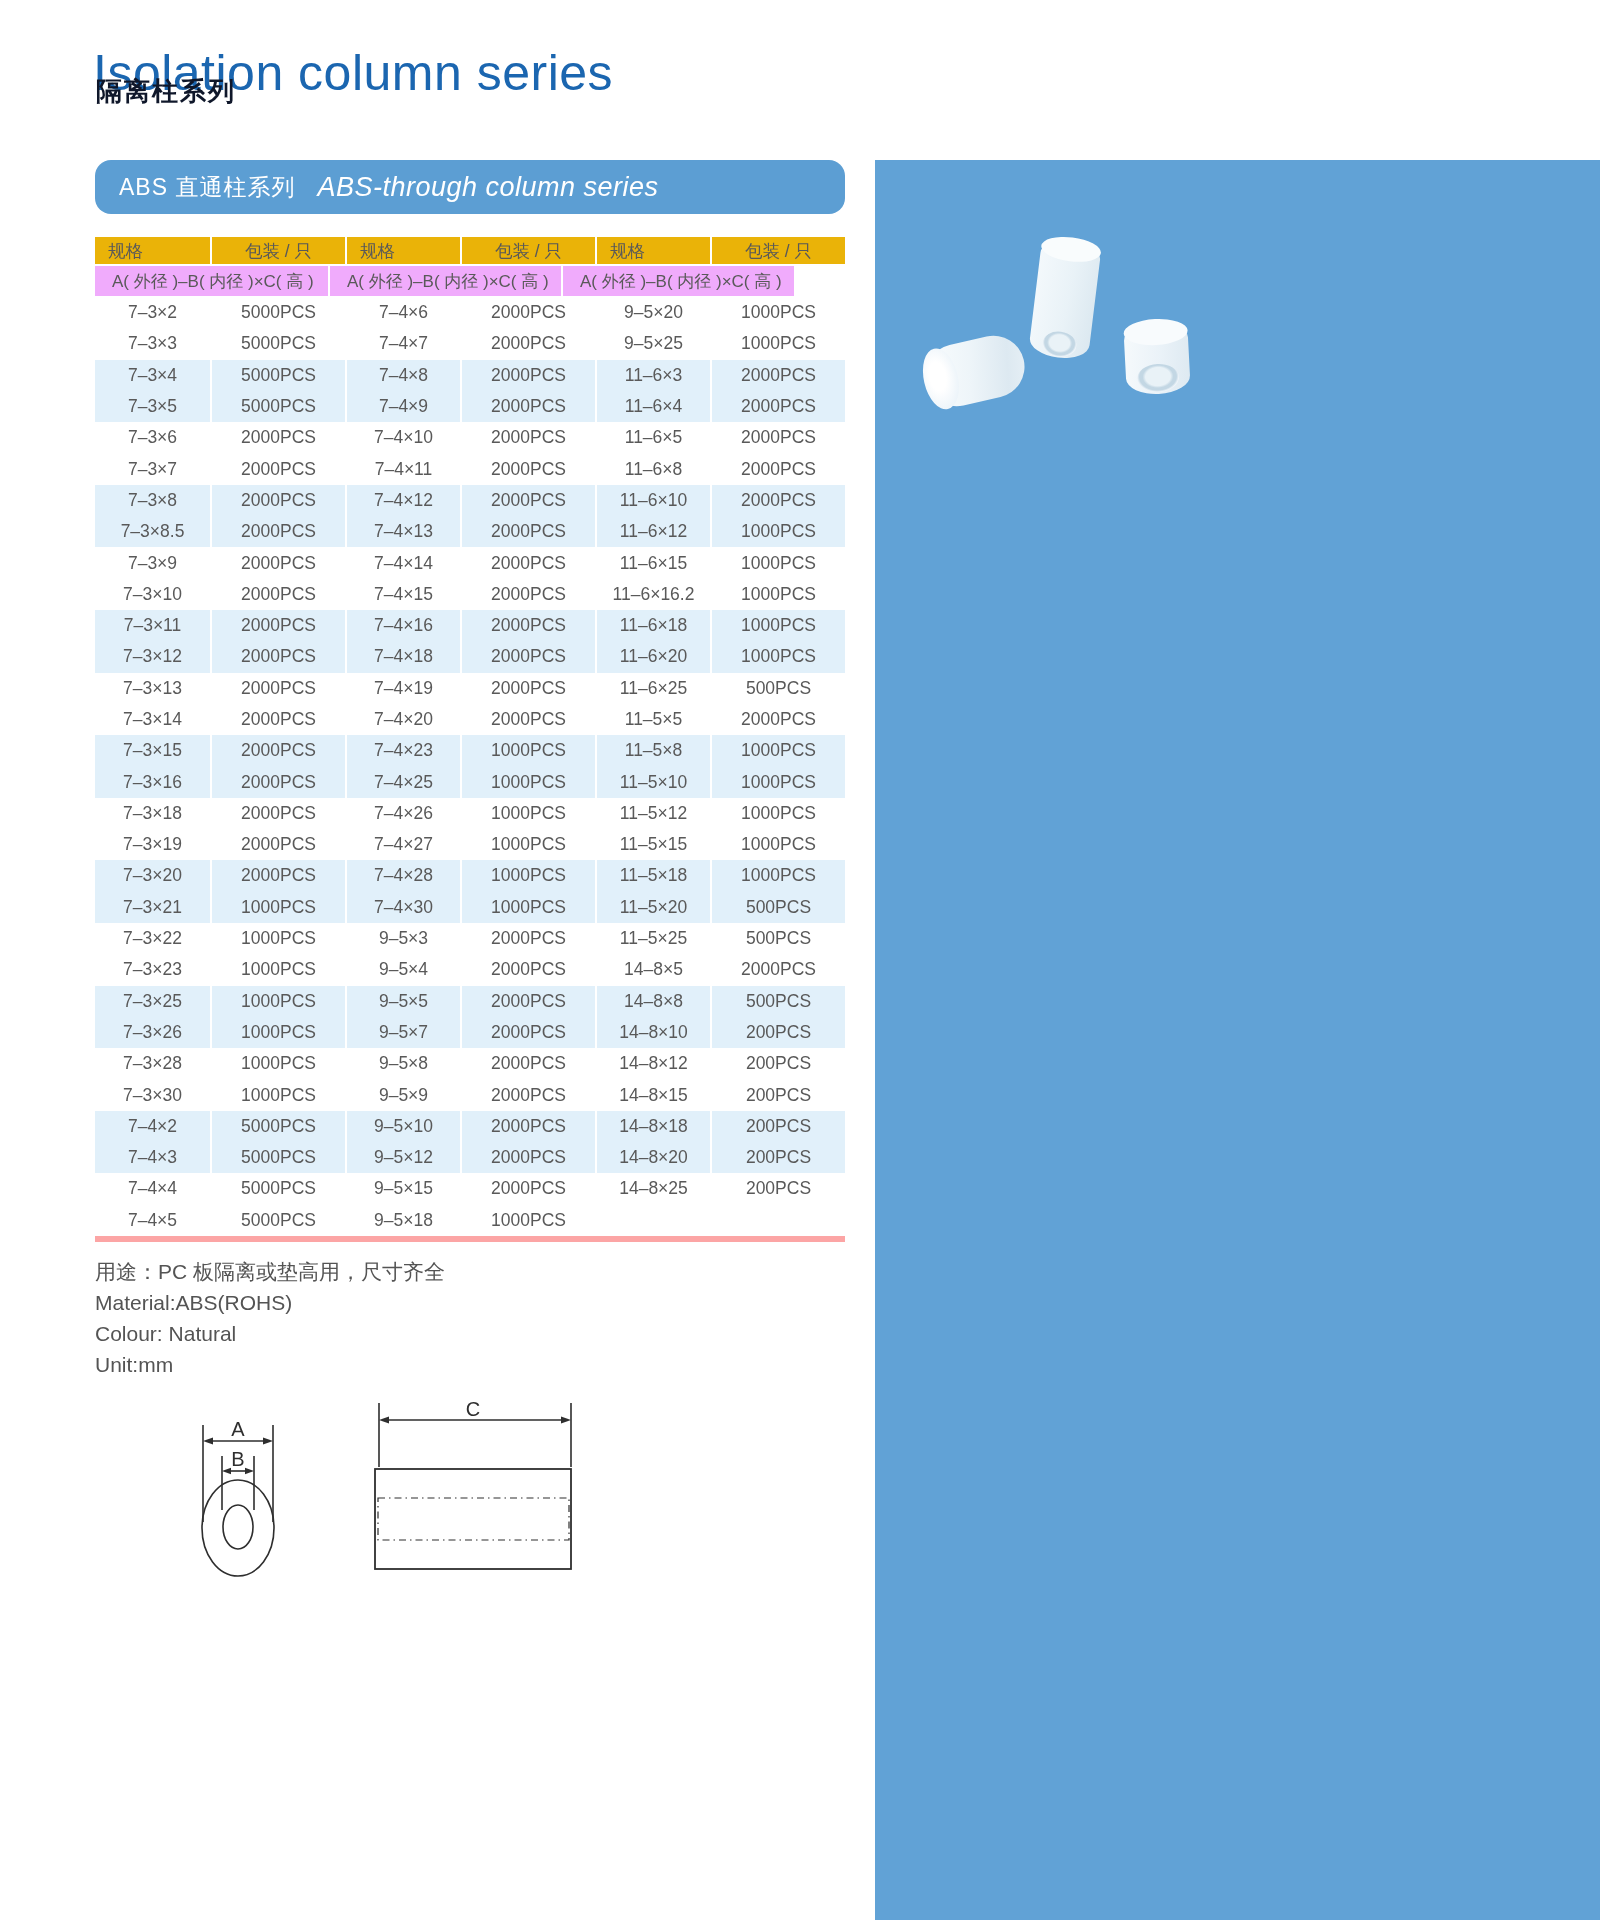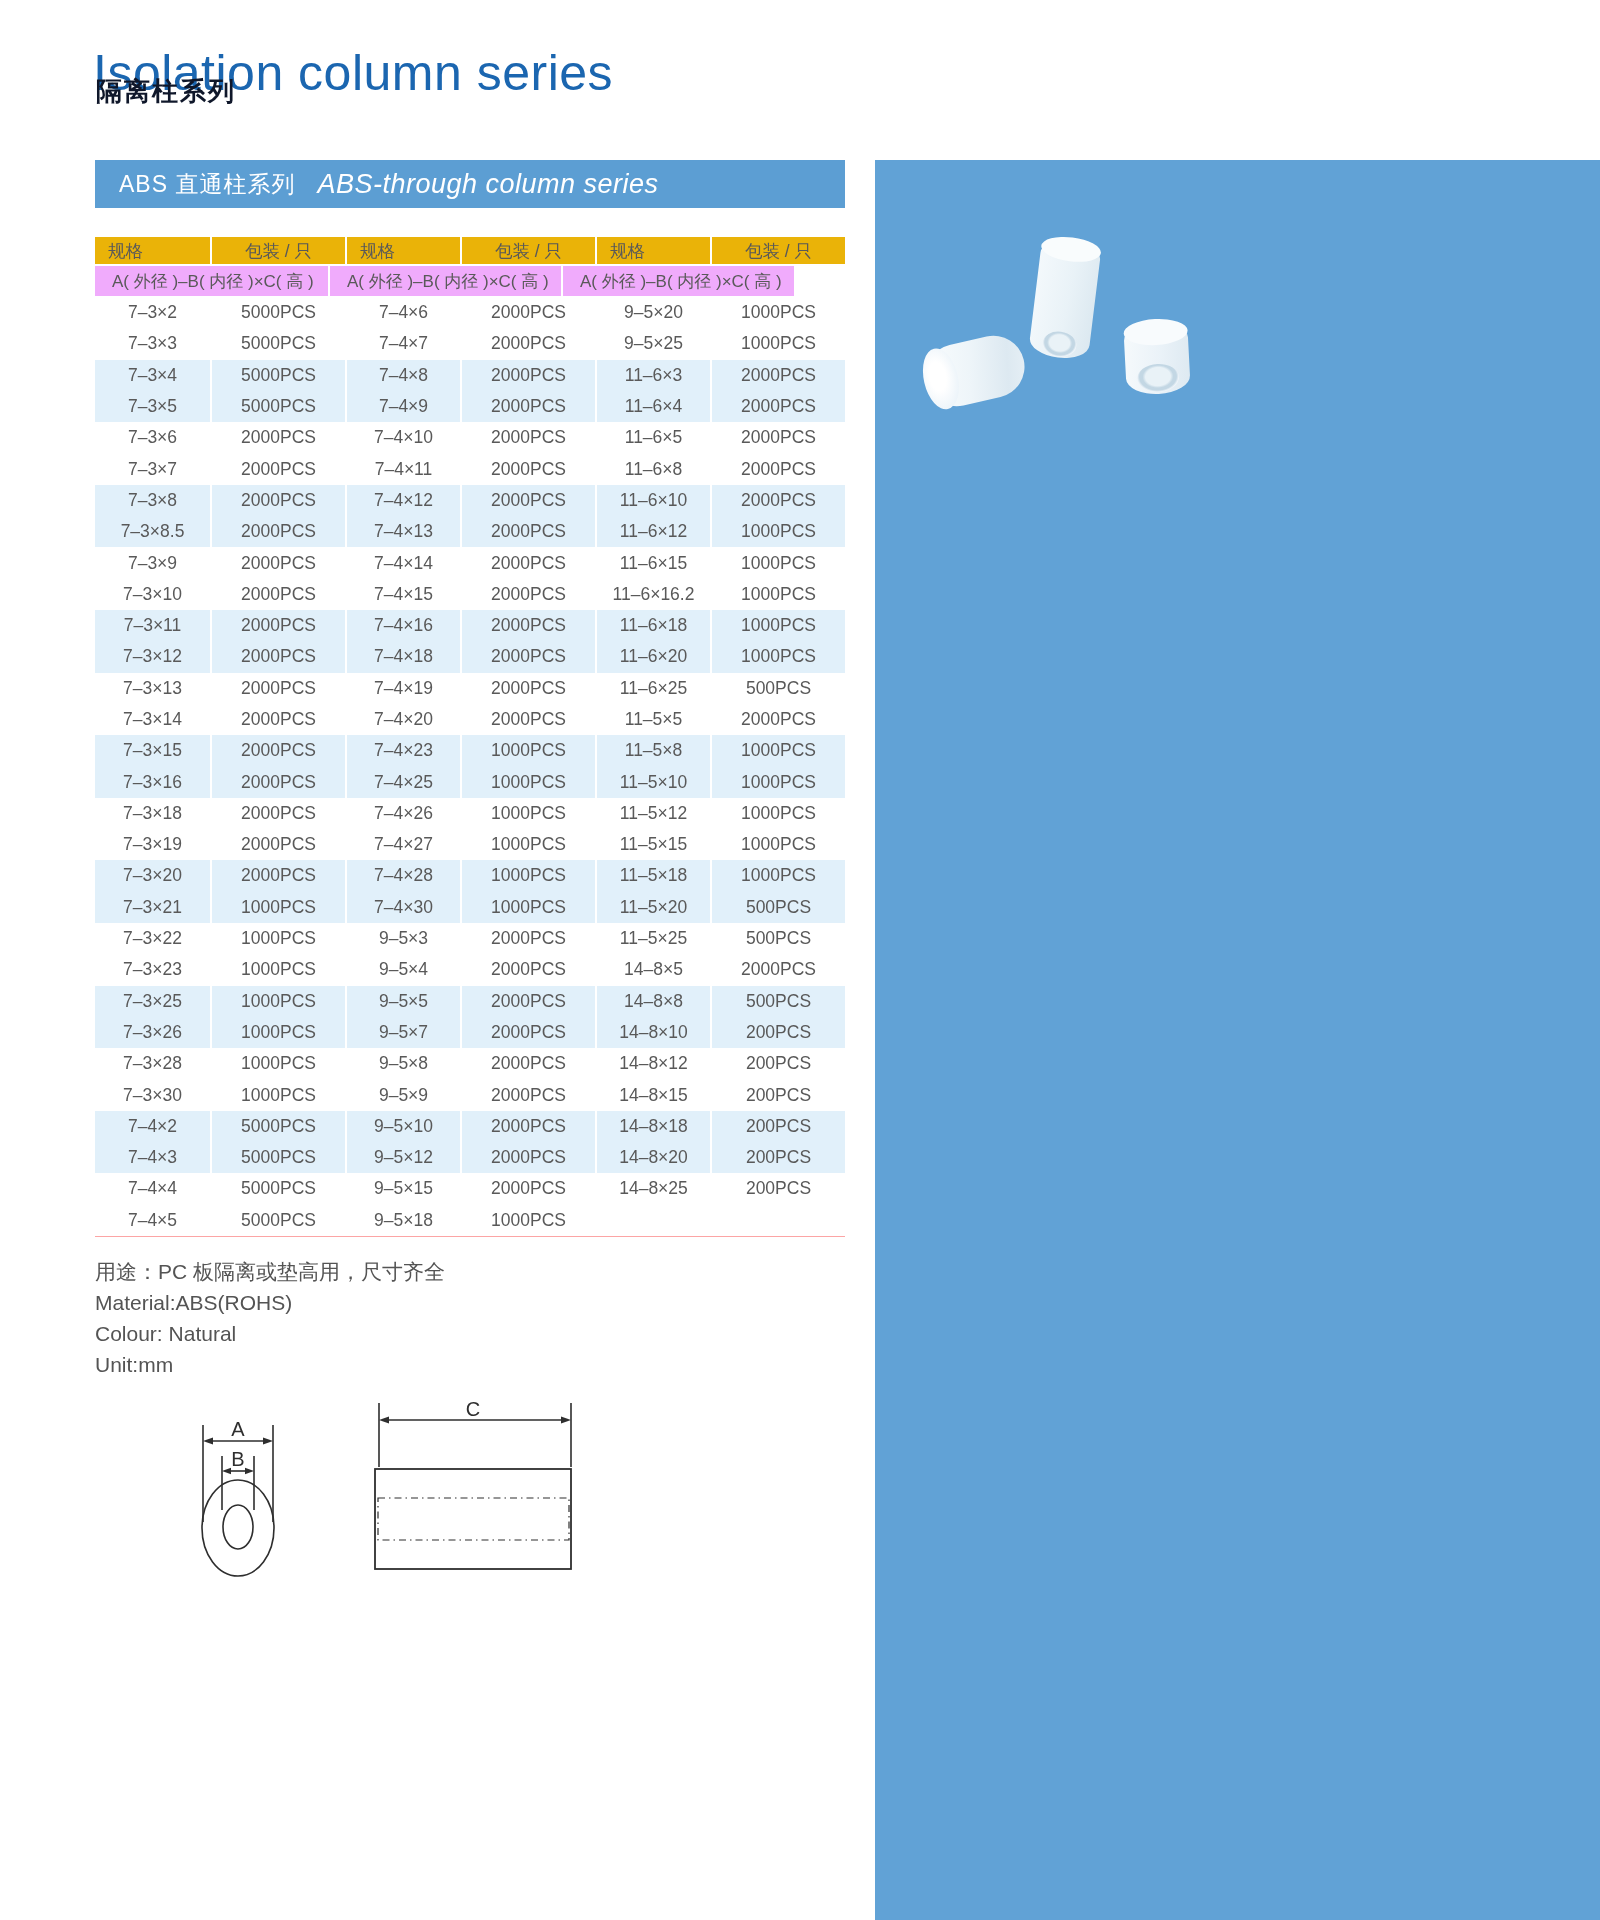--- a/index.html
+++ b/index.html
@@ -12,41 +12,41 @@
   
   .title{
     position:absolute;left:93px;top:10px;
     font-size:50px;font-weight:400;color:#1b66b0;letter-spacing:.5px;
   }
   .subtitle{
     position:absolute;left:96px;top:74px;
     font-size:26px;font-weight:700;color:#0f172a;letter-spacing:2px;
   }
   .section-bar{
-    position:absolute;left:95px;top:160px;width:750px;height:48px;
+    position:absolute;left:95px;top:160px;width:750px;height:54px;
     background:#5c9ed3;color:#ffffff;
-    display:flex;align-items:center;
+    display:flex;align-items:center;border-radius:16px;
   }
   .section-bar .cn{font-size:23px;margin-left:24px;letter-spacing:1px;}
   .section-bar .en{font-size:27px;margin-left:22px;letter-spacing:.5px;font-style:italic;}
   
   .spec-table{position:absolute;left:95px;top:237px;width:750px;}
   .hrow{display:flex;height:27px;margin-bottom:2px;}
   .hrow .cell{background:#eab308;}
   .shrow{display:flex;height:30px;margin-bottom:1px;}
   .shrow .cell{background:#f0abfc;font-size:17px;display:flex;align-items:center;padding-left:17px;width:233px;}
   .cell{box-sizing:border-box;color:#595959;}
   .hrow .cell,.trow .cell{
     font-size:17.5px;display:flex;align-items:center;justify-content:center;
   }
   .cell.spec{width:115px;}
   .cell.pcs{width:135px;}
   .hrow .cell.spec{justify-content:flex-start;padding-left:13px;}
   .cell + .cell{border-left:2px solid #ffffff;}
-  .tbody{border-bottom:1px solid #fca5a5;}
+  .tbody{border-bottom:6px solid #fca5a5;}
   .trow{display:flex;height:31.3px;}
   .trow.blue .cell{background:#e1f0fa;}
   .trow.white .cell{background:#ffffff;}
   
   .notes{position:absolute;left:95px;top:1256px;font-size:21px;color:#545454;line-height:31px;}
   
   svg{position:absolute;overflow:visible;}
   .dsvg text{font-family:"Liberation Sans",sans-serif;font-size:20px;fill:#2e2e2e;}
   
   .photo-panel{

